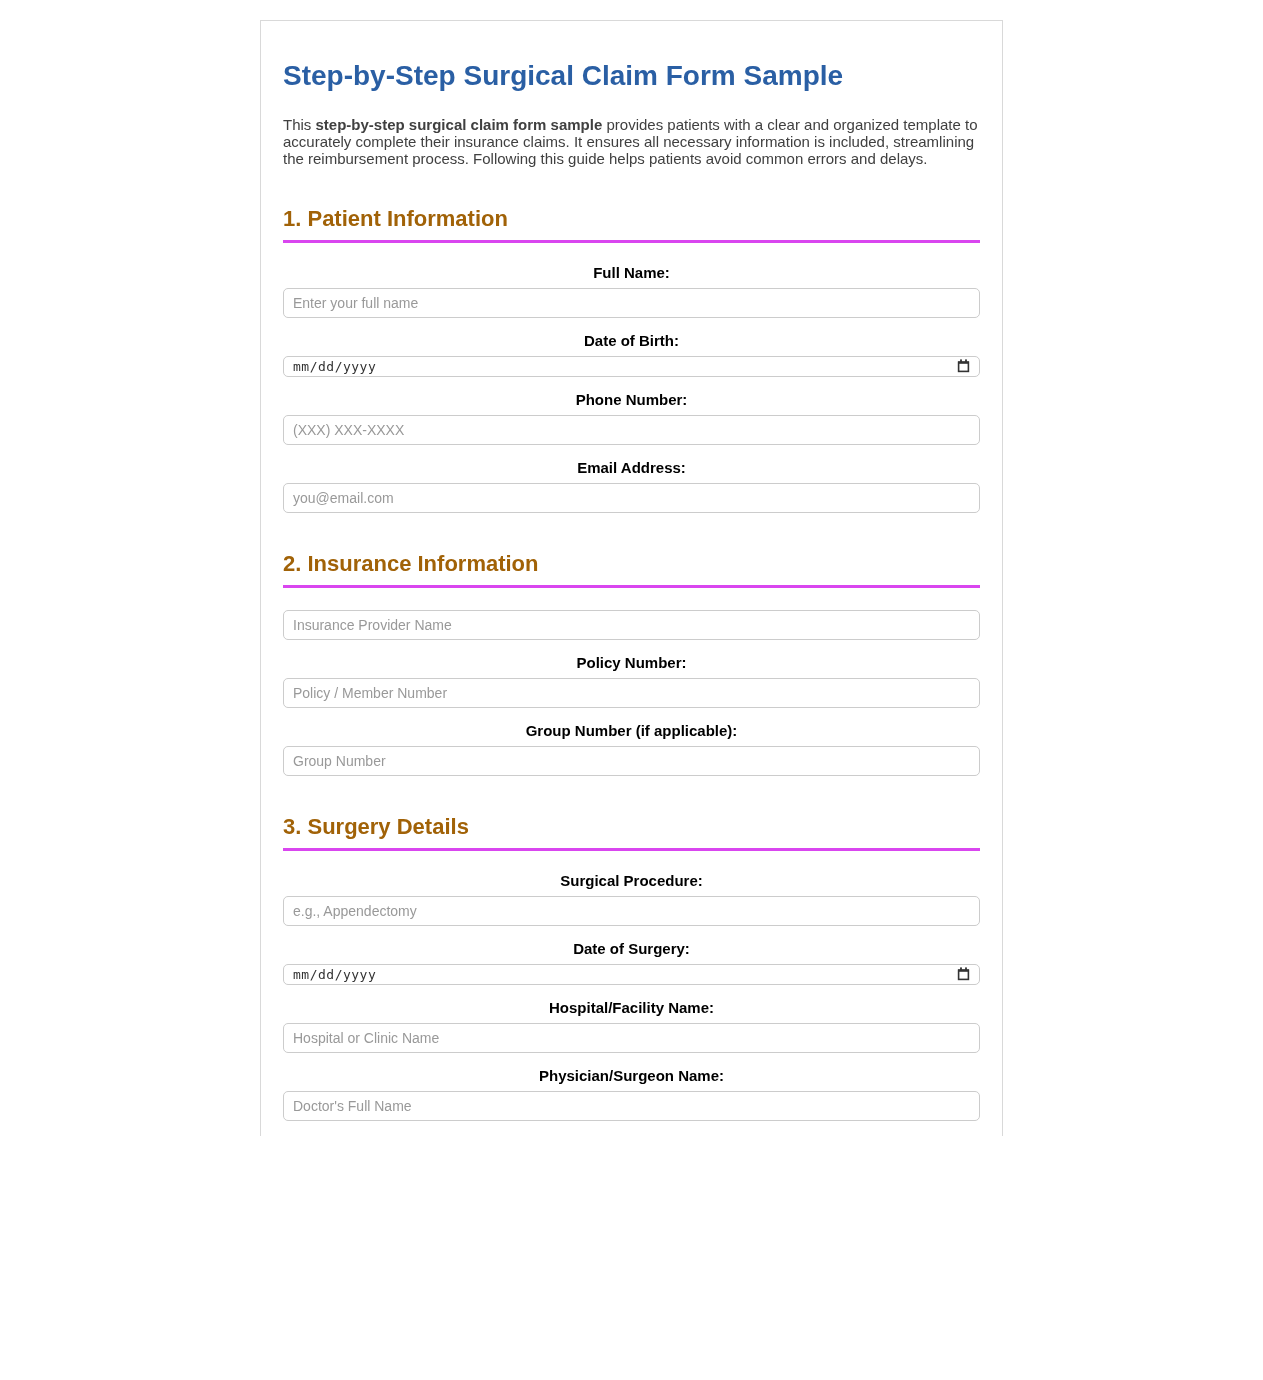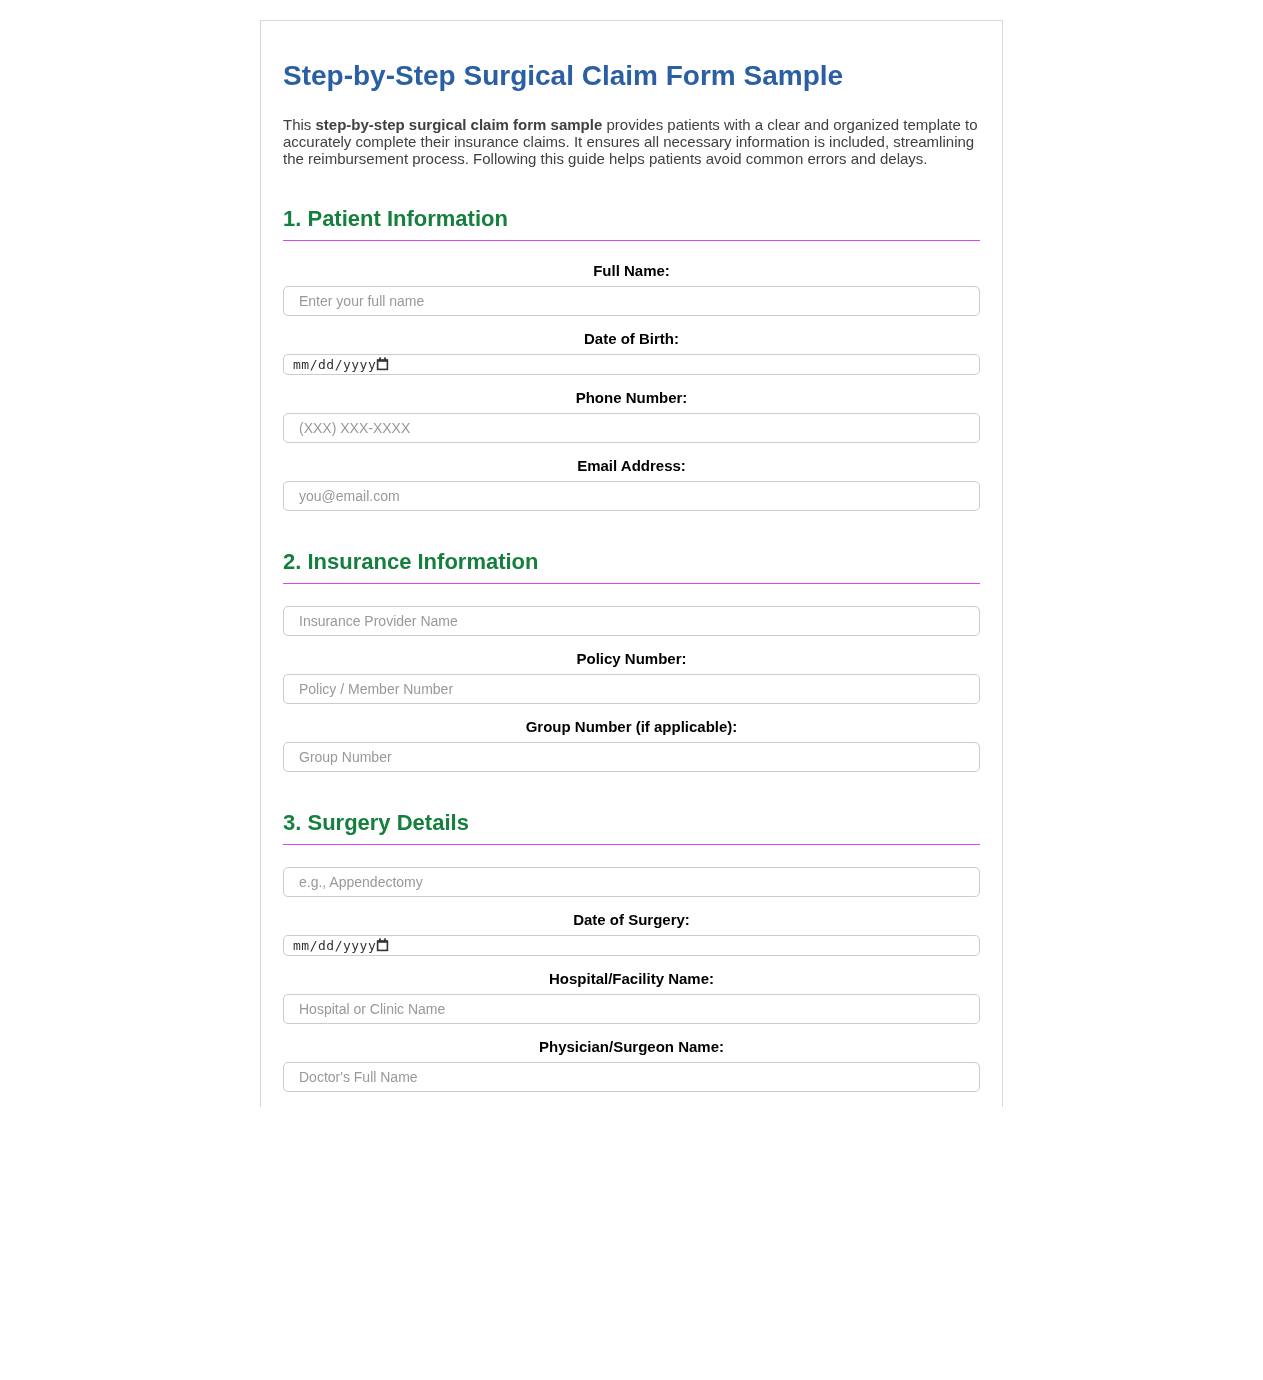--- a/index.html
+++ b/index.html
@@ -31,53 +31,54 @@
   p.intro {
     margin: 0;
     font-size: 15px;
     line-height: 17.25px;
     color: #404040;
   }
   p.intro b { font-weight: bold; }
   h2.section-heading {
     margin: 40px 0 22px 0;
     padding-bottom: 10px;
-    border-bottom: 1px solid #d946ef;
+    border-bottom: 3px solid #d946ef;
     font-size: 22px;
     line-height: 1;
     font-weight: bold;
-    color: #15803d;
+    color: #a16207;
   }
   .field { margin-bottom: 15px; }
   .field label {
     display: block;
     font-size: 15px;
     line-height: 15px;
     font-weight: bold;
     color: #000000;
     margin-bottom: 8px;
     text-align: center;
   }
   .text-input {
     display: block;
     width: 100%;
     height: 30px;
     border: 1px solid #cccccc;
     border-radius: 5px;
-    padding: 0 15px;
+    padding: 0 9px;
     font-family: "Liberation Sans", sans-serif;
     font-size: 14px;
     color: #333333;
     background: #ffffff;
     outline: none;
   }
   .text-input::placeholder { color: #999999; opacity: 1; }
   .date-input {
     display: flex;
     align-items: center;
+    justify-content: space-between;
     width: 100%;
     height: 21px;
     border: 1px solid #cccccc;
     border-radius: 5px;
     padding: 0 9px;
     background: #ffffff;
     cursor: default;
   }
   .date-text {
     font-family: "DejaVu Sans Mono", monospace;
@@ -150,20 +151,21 @@
     <div class="field">
       <label>Group Number (if applicable):</label>
       <input type="text" class="text-input" placeholder="Group Number" style="">
     </div>
   </section>
 
   <section>
     <h2 class="section-heading">3. Surgery Details</h2>
 
     <div class="field">
+      <label>Surgical Procedure:</label>
       <input type="text" class="text-input" placeholder="e.g., Appendectomy" style="">
     </div>
 
     <div class="field">
       <label>Date of Surgery:</label>
       <div class="date-input">
         <span class="date-text">mm/dd/yyyy</span>
         <span class="cal-icon">
           <svg width="13" height="14" viewBox="0 0 13 14">
             <rect x="1.6" y="3.2" width="9.8" height="9.2" fill="none" stroke="#333" stroke-width="1.6"></rect>

